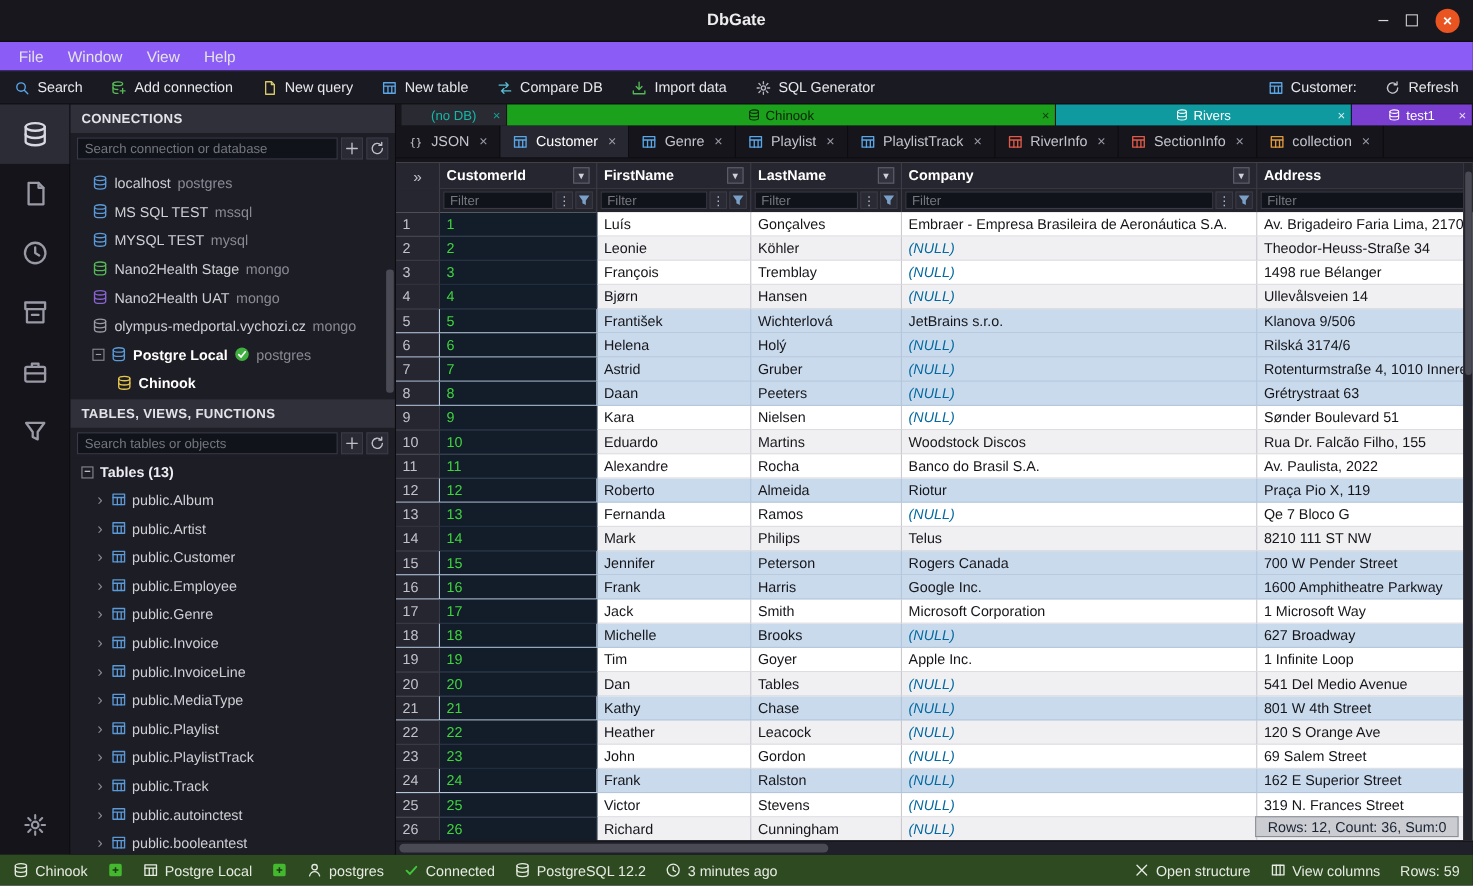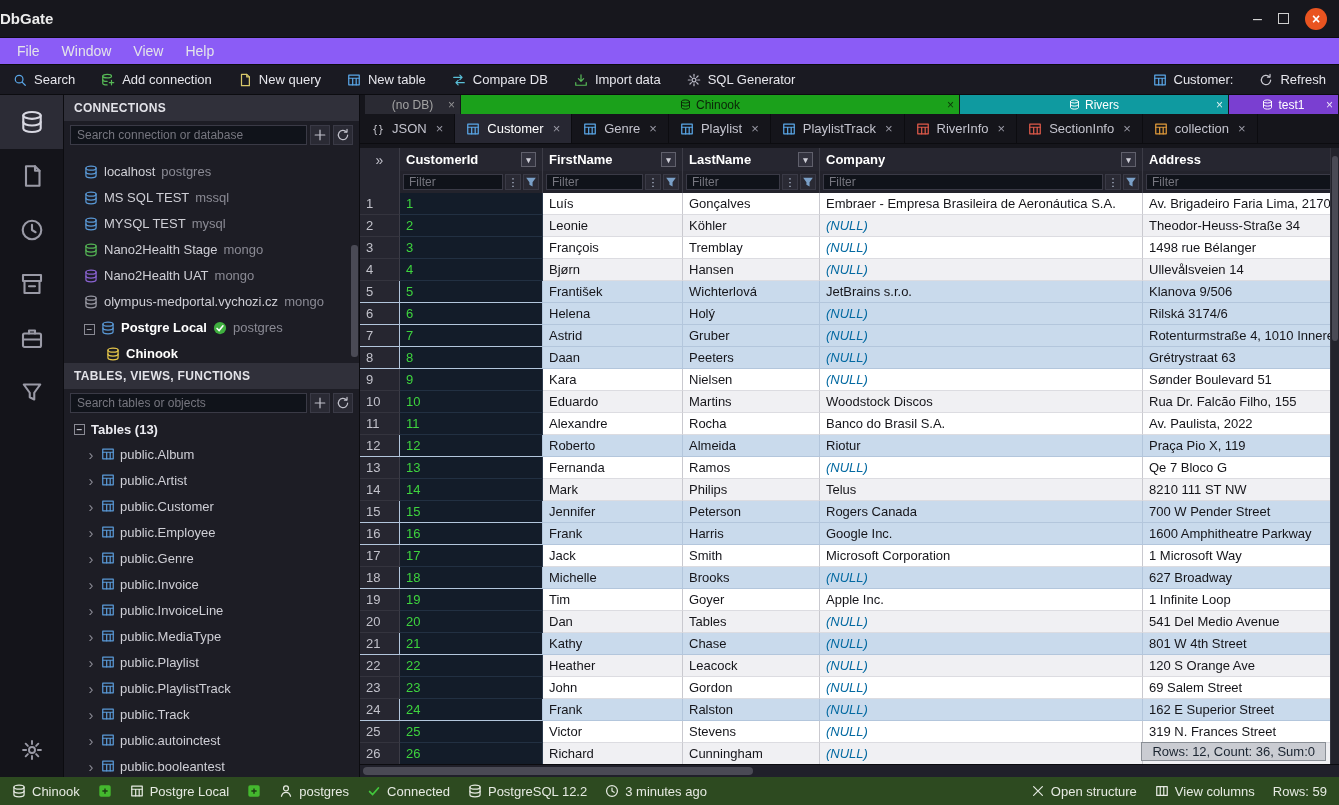--- a/index.html
+++ b/index.html
@@ -3,21 +3,21 @@
 <meta charset="utf-8">
 <style>
   *{margin:0;padding:0;box-sizing:border-box}
   html,body{width:1339px;height:805px;overflow:hidden;background:#111;font-family:"Liberation Sans",sans-serif}
   .app{width:1339px;height:805px;display:flex;flex-direction:column;background:#1b1b22;color:#ddd;font-size:13px}
   .ic{display:inline-flex;align-items:center;justify-content:center;font-size:14px;line-height:1}
   .ic svg{width:1em;height:1em;display:block}
 
   
   .titlebar{height:38px;background:#17171d;position:relative;display:flex;align-items:center;flex:none;border-bottom:1px solid #0c0c10}
-  .title{position:absolute;left:0;right:0;text-align:left;font-weight:bold;font-size:15px;color:#ececec}
+  .title{position:absolute;left:0;right:0;text-align:center;font-weight:bold;font-size:15px;color:#ececec}
   .win-controls{margin-left:auto;display:flex;align-items:center;gap:16px;padding-right:12px;z-index:2}
   .wc{cursor:default;color:#d8d8d8;display:inline-flex;align-items:center;justify-content:center}
   .wc.min{font-size:16px}
   .wc.max .sq{width:11px;height:11px;border:1.5px solid #cfcfcf;display:block}
   .wc.close{width:22px;height:22px;border-radius:50%;background:#e95420;color:#fff;font-weight:bold;font-size:14px}
 
   
   .menubar{height:27px;background:#8b5cf6;display:flex;align-items:center;padding:0 6px;flex:none;border-bottom:1px solid #0c0c10}
   .menu-item{padding:0 11px;font-size:14px;color:#e4e4ea;line-height:27px}
 
@@ -37,40 +37,40 @@
   .ab-spacer{flex:1}
 
   
   .sidebar{width:296px;background:#1d1d25;flex:none;display:flex;flex-direction:column;overflow:hidden;border-right:1px solid #0c0c10;position:relative}
   .panel-header{height:26px;background:#30303a;color:#e2e2e8;font-weight:bold;font-size:12px;display:flex;align-items:center;padding:0 10px;letter-spacing:.3px;flex:none}
   .searchbar{height:28px;display:flex;align-items:center;gap:3px;padding:0 6px;flex:none;background:#1d1d25}
   .searchbar input{flex:1;min-width:0;height:20px;background:#10131a;border:1px solid #3a3a46;color:#c8c8d0;font-size:12px;padding:0 6px;font-family:"Liberation Sans",sans-serif}
   .searchbar input::placeholder{color:#76767f}
   .sq-btn{width:20px;height:20px;background:#2a2a34;border:1px solid #3a3a46;color:#c0c0ca;display:flex;align-items:center;justify-content:center;font-size:11px;flex:none}
   .conn-list{padding:4px 0 2px;flex:none}
-  .conn-item{height:26px;display:flex;align-items:flex-end;gap:6px;padding-left:20px;color:#cfcfd6;white-space:nowrap;overflow:hidden}
+  .conn-item{height:26px;display:flex;align-items:center;gap:6px;padding-left:20px;color:#cfcfd6;white-space:nowrap;overflow:hidden}
   .conn-item.child{padding-left:42px}
   .conn-item.bold .conn-name{font-weight:bold;color:#fff}
   .conn-name{font-size:13px}
   .engine{color:#8a8a94;font-size:13px}
   .boxminus{width:11px;height:11px;border:1px solid #8a8a94;color:#c8c8d0;font-size:10px;line-height:9px;text-align:center;flex:none}
   .tables-group{height:24px;display:flex;align-items:center;gap:6px;padding-left:10px;font-weight:bold;color:#ececf2;flex:none}
   .table-list{flex:1;overflow:hidden}
   .tbl-item{height:26px;display:flex;align-items:center;gap:5px;padding-left:22px;color:#cfcfd6;white-space:nowrap}
   .chev{color:#8a8a94;font-size:15px;width:10px;text-align:center}
   .side-scroll{position:absolute;right:1px;width:7px;background:transparent}
   .side-scroll .thumb{width:7px;background:#4a4a55;border-radius:3px}
 
   
   .content{flex:1;min-width:0;display:flex;flex-direction:column;background:#15151b}
   .dbtabs{height:19px;display:flex;flex:none;background:#15151b;padding-left:5px}
   .db-tab{position:relative;display:flex;align-items:center;font-size:12px;padding:0 8px;margin-right:1px}
   .db-tab .db-tab-label{flex:1;text-align:center;display:flex;align-items:center;justify-content:center;gap:5px;overflow:hidden;white-space:nowrap}
   .db-tab .tab-close{position:absolute;right:5px;font-size:12px;opacity:.85}
-  .db-tab-1{width:95px;background:#2a2a33;color:#a3a3a3}
+  .db-tab-1{width:95px;background:#2a2a33;color:#14b8a6}
   .db-tab-2{width:498px}
   .db-tab-3{width:268px}
   .db-tab-4{flex:1}
   .filetabs{height:30px;display:flex;flex:none;background:#15151b;border-bottom:1px solid #0c0c10}
   .file-tab{display:flex;align-items:center;gap:7px;padding:0 11px;font-size:13px;color:#c4c4ce;border-right:1px solid #0c0c10;white-space:nowrap}
   .file-tab.active{background:#272732;color:#fff}
   .file-tab .tab-close{color:#9a9aa6;font-size:13px;margin-left:2px}
   .tabs-gap{height:4px;background:#15151b;flex:none}
 
   

